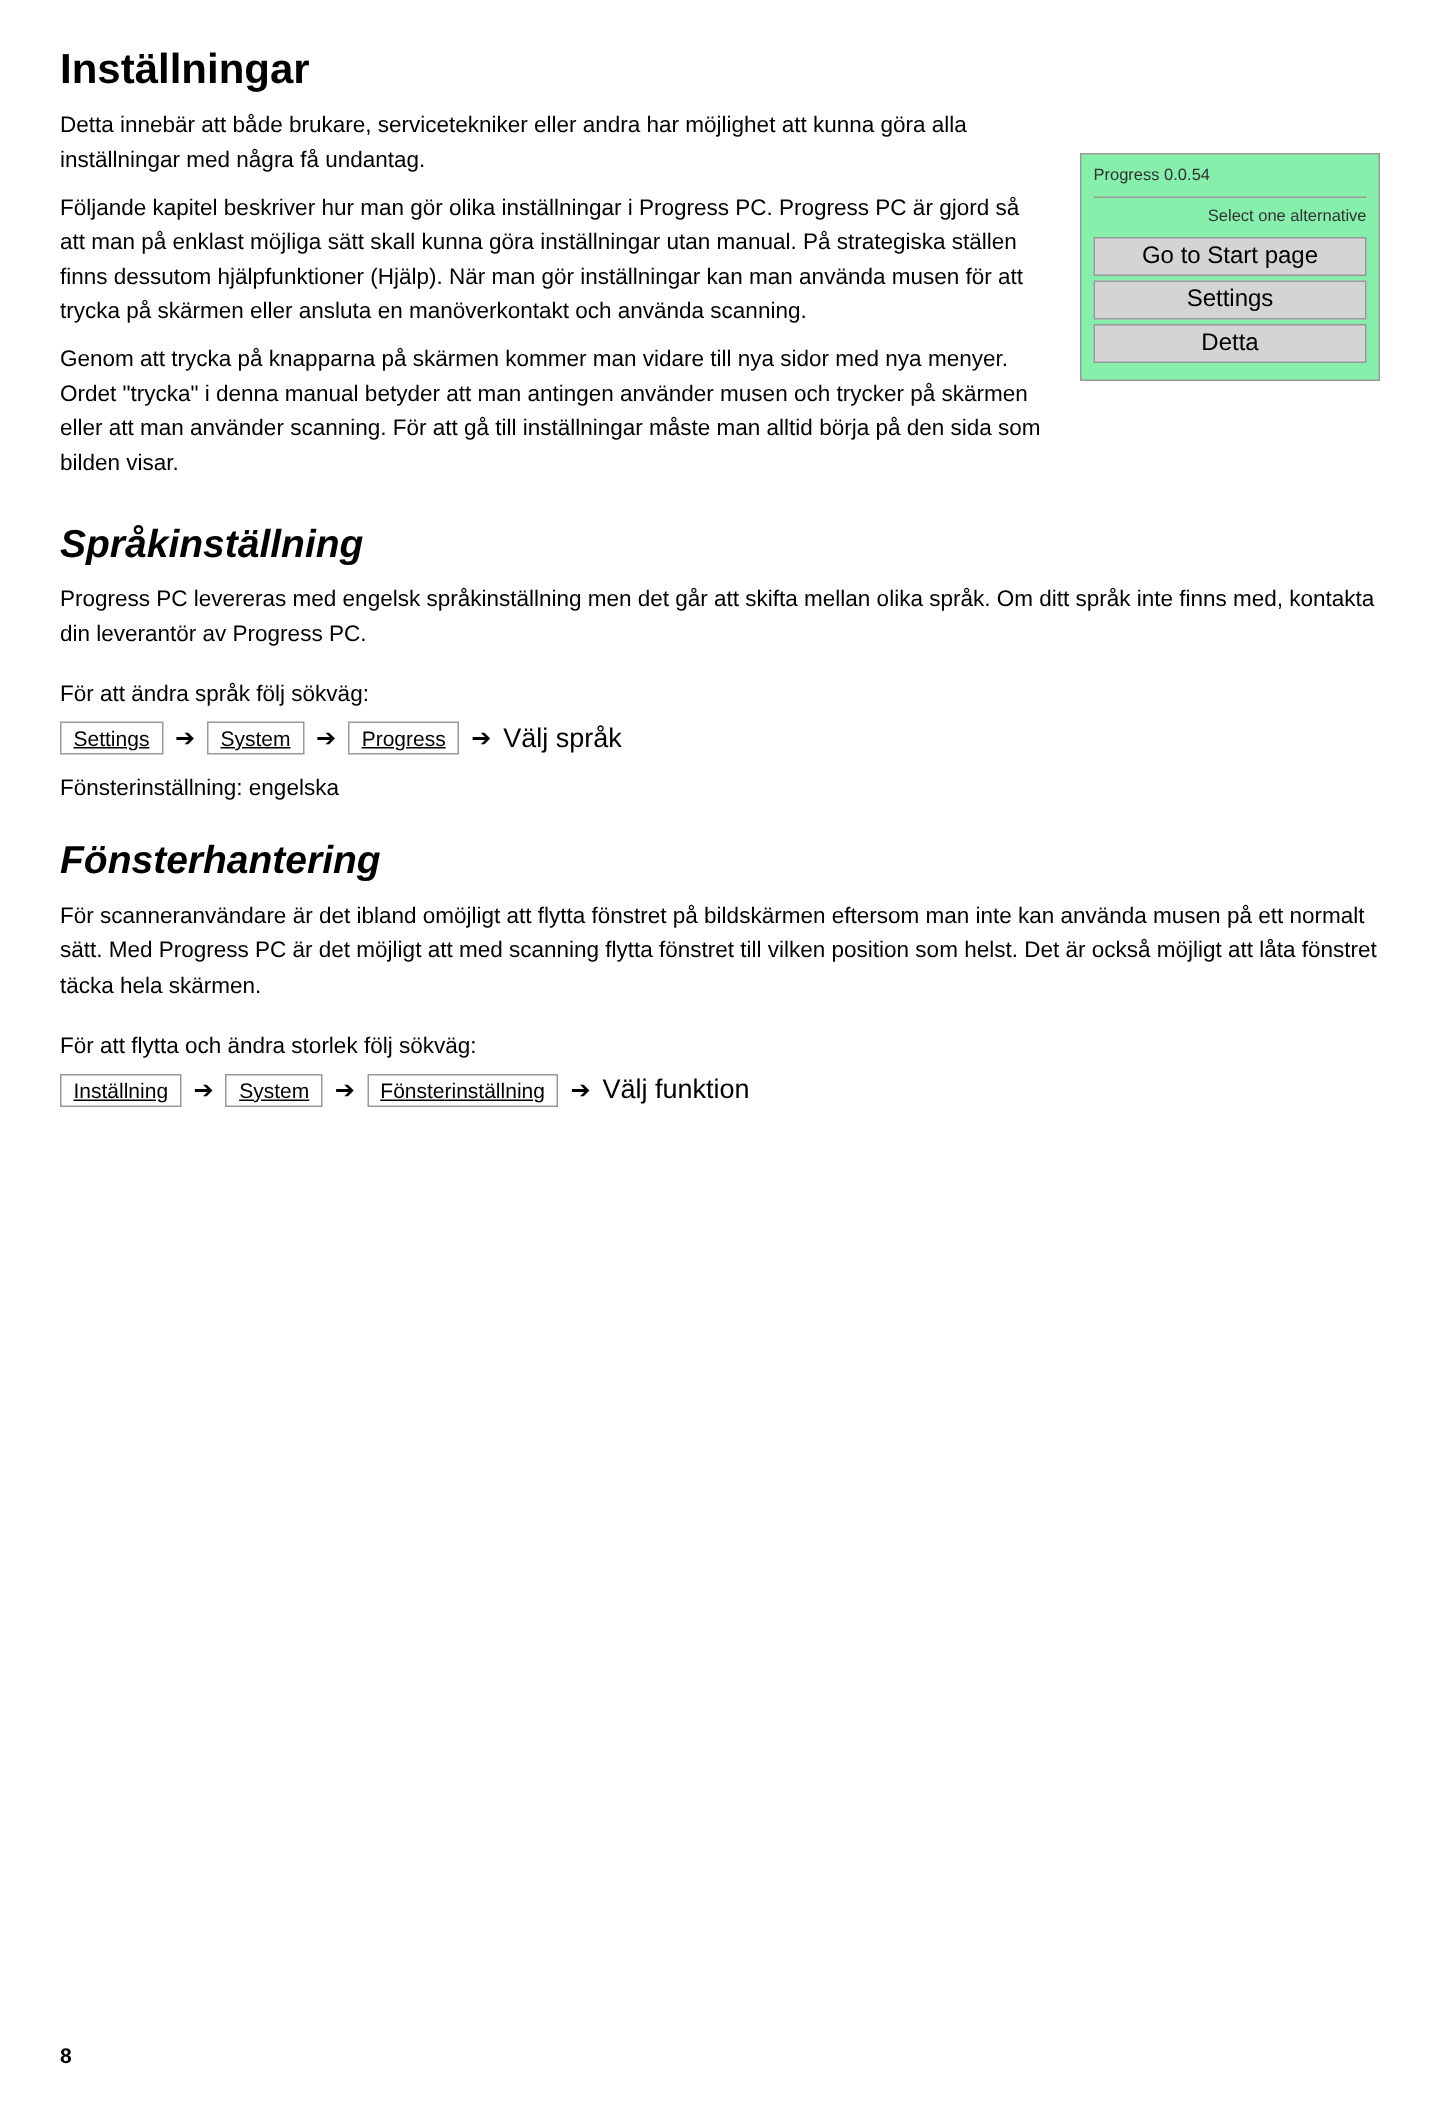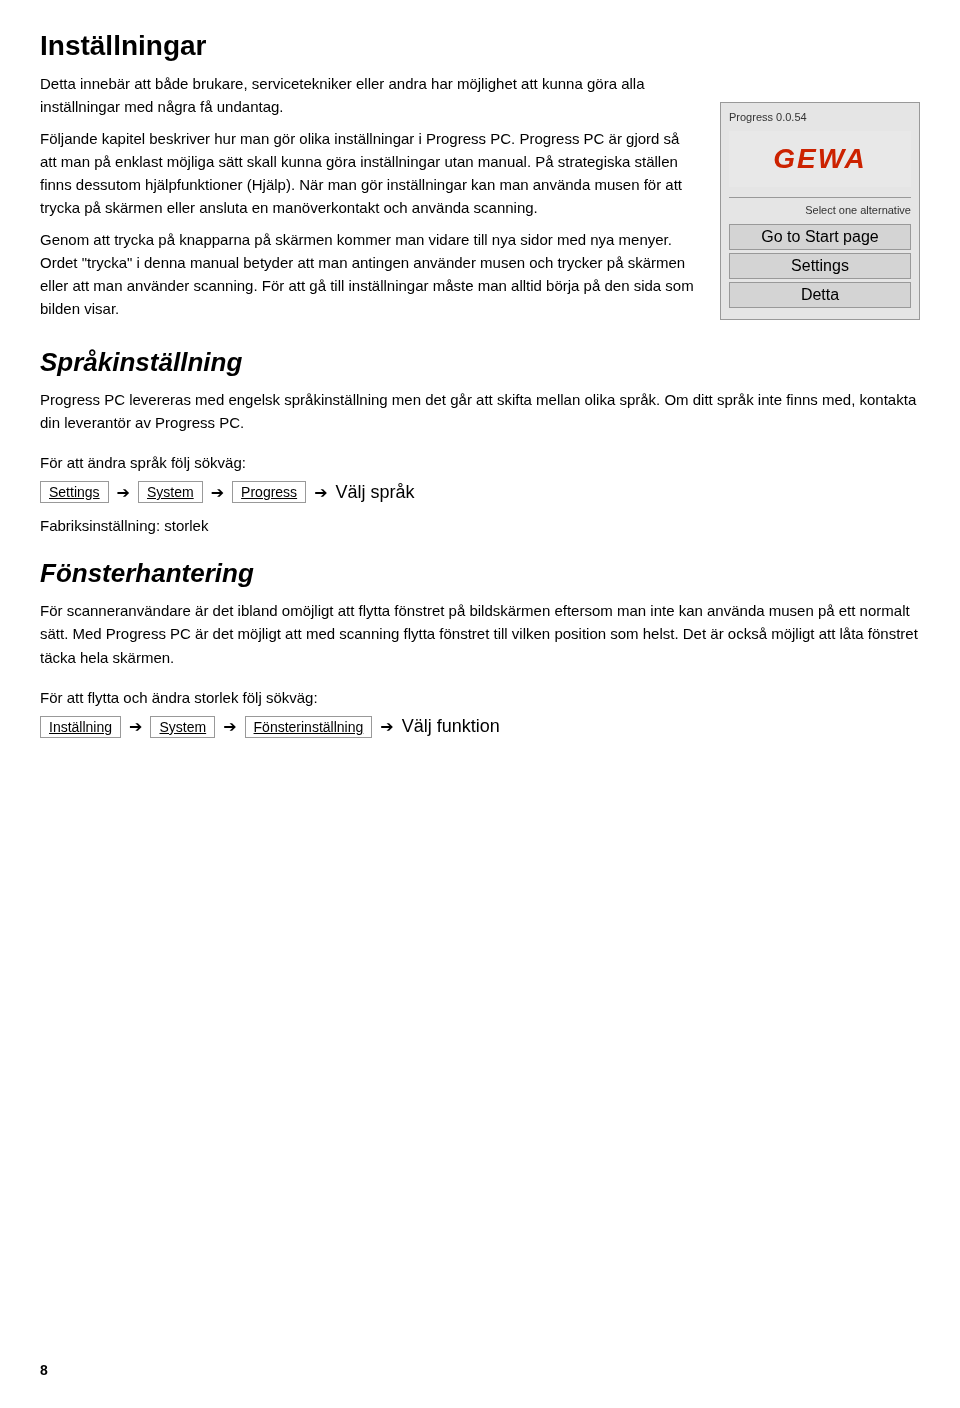--- a/index.html
+++ b/index.html
@@ -33,21 +33,21 @@
 
     .intro-text p {
       margin-bottom: 8px;
     }
 
     
     .progress-box {
       width: 200px;
       min-width: 200px;
       border: 1px solid #999;
-      background: #e5e5e5;
+      background: #86efac;
       padding: 8px;
       font-size: 12px;
       flex-shrink: 0;
       margin-top: 30px;
       height: fit-content;
     }
 
     .progress-box-title {
       font-size: 11px;
       color: #333;
@@ -171,23 +171,20 @@
 
 <div class="intro-section">
   <div class="intro-text">
     <p>Detta innebär att både brukare, servicetekniker eller andra har möjlighet att kunna göra alla inställningar med några få undantag.</p>
     <p>Följande kapitel beskriver hur man gör olika inställningar i Progress PC. Progress PC är gjord så att man på enklast möjliga sätt skall kunna göra inställningar utan manual. På strategiska ställen finns dessutom hjälpfunktioner (Hjälp). När man gör inställningar kan man använda musen för att trycka på skärmen eller ansluta en manöverkontakt och använda scanning.</p>
     <p>Genom att trycka på knapparna på skärmen kommer man vidare till nya sidor med nya menyer. Ordet "trycka" i denna manual betyder att man antingen använder musen och trycker på skärmen eller att man använder scanning. För att gå till inställningar måste man alltid börja på den sida som bilden visar.</p>
   </div>
 
   <div class="progress-box">
     <div class="progress-box-title">Progress 0.0.54</div>
-    <div class="gewa-logo">
-      <span class="gewa-text">GEWA</span>
-    </div>
     <div class="select-one">Select one alternative</div>
     <button class="progress-btn">Go to Start page</button>
     <button class="progress-btn">Settings</button>
     <button class="progress-btn">Detta</button>
   </div>
 </div>
 
 <h2 class="section-title">Språkinställning</h2>
 
 <div class="section-body">
@@ -199,21 +196,21 @@
 <div class="nav-row">
   <span class="nav-tag">Settings</span>
   <span class="nav-arrow">➔</span>
   <span class="nav-tag">System</span>
   <span class="nav-arrow">➔</span>
   <span class="nav-tag">Progress</span>
   <span class="nav-arrow">➔</span>
   <span class="nav-plain">Välj språk</span>
 </div>
 
-<p class="factory-line">Fabriksinställning: storlek</p>
+<p class="factory-line">Fönsterinställning: engelska</p>
 
 <h2 class="section-title">Fönsterhantering</h2>
 
 <div class="section-body">
   <p>För scanneranvändare är det ibland omöjligt att flytta fönstret på bildskärmen eftersom man inte kan använda musen på ett normalt sätt. Med Progress PC är det möjligt att med scanning flytta fönstret till vilken position som helst. Det är också möjligt att låta fönstret täcka hela skärmen.</p>
 </div>
 
 <p class="instruction-line bold-instruction">För att flytta och ändra storlek följ sökväg:</p>
 
 <div class="nav-row">

